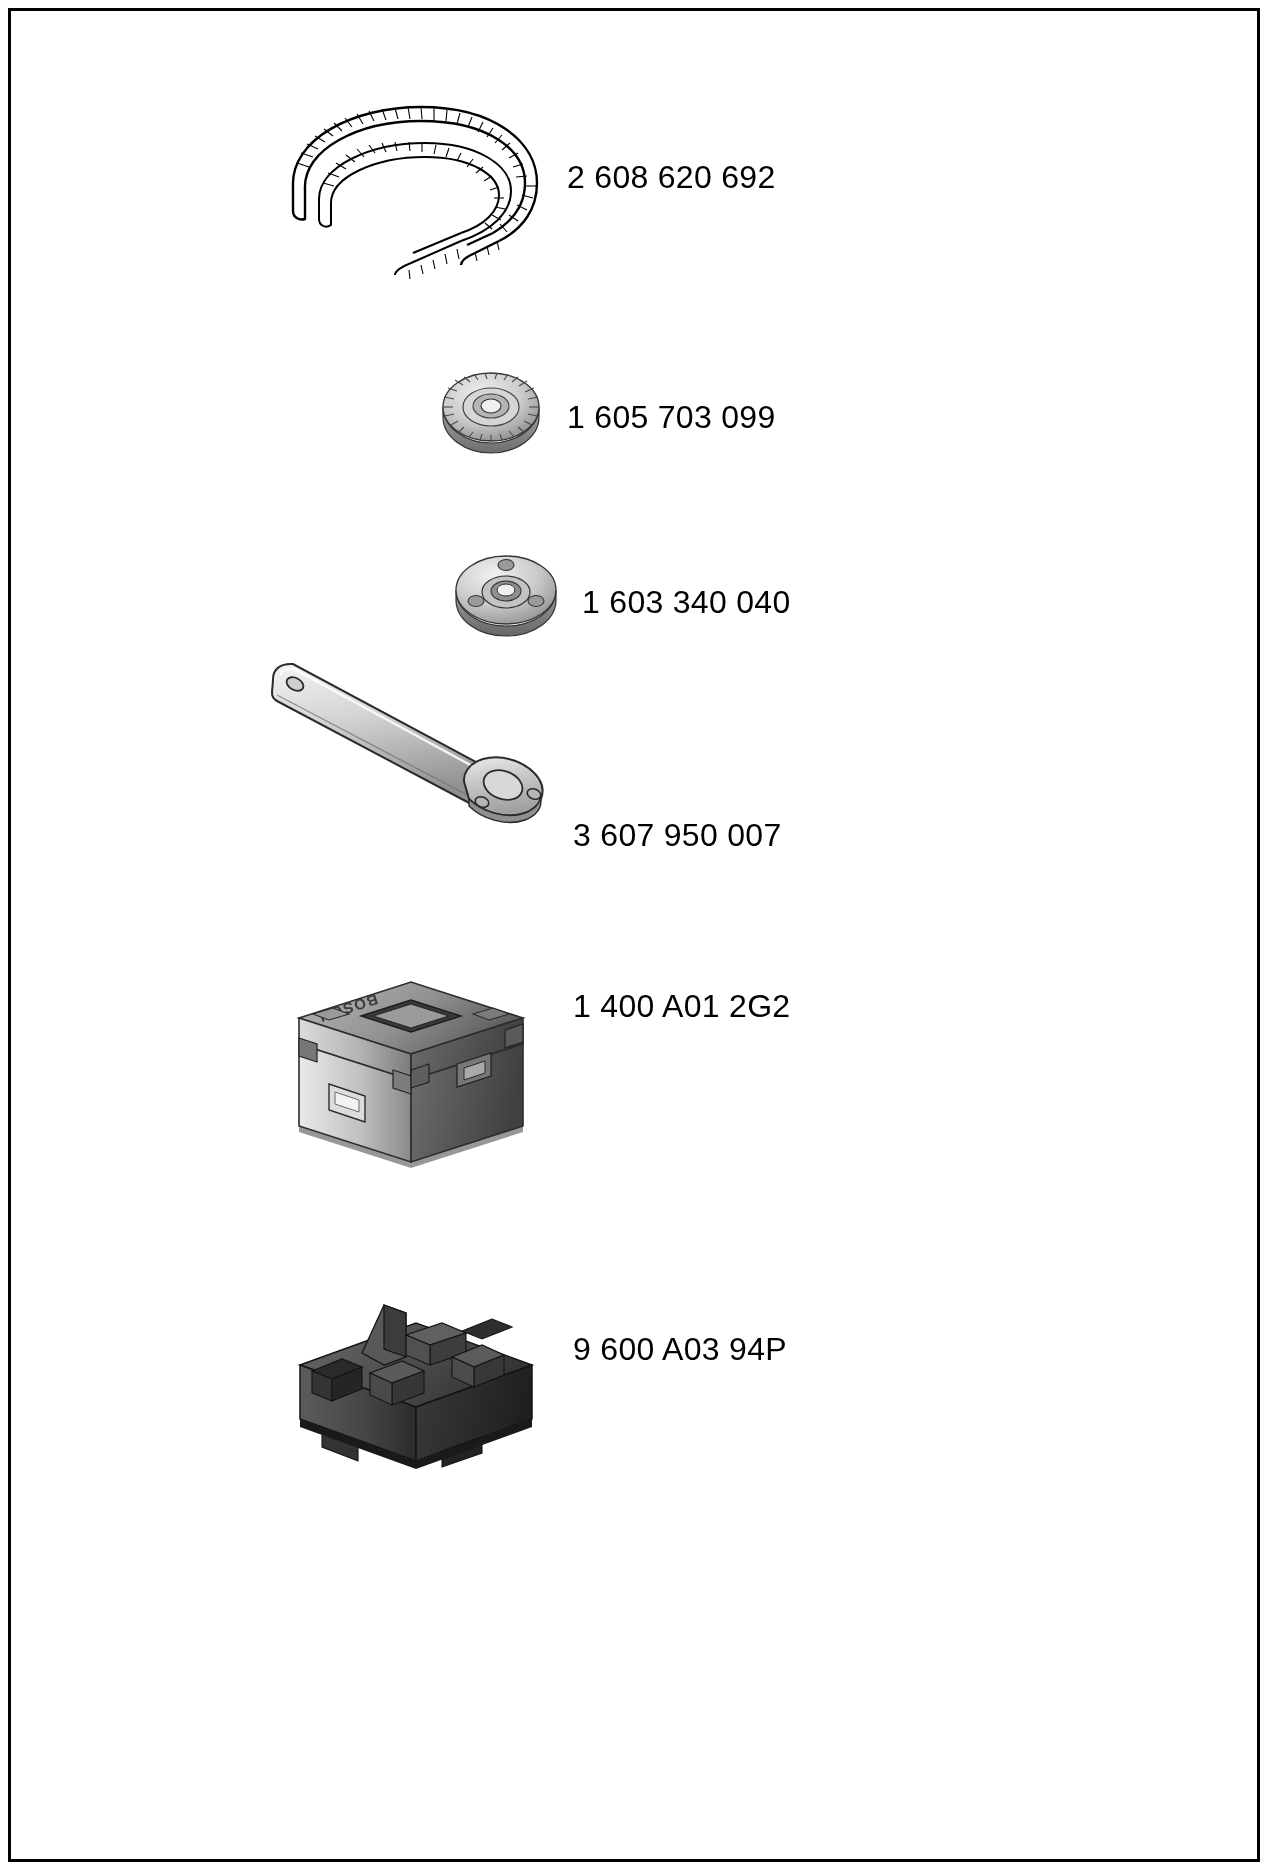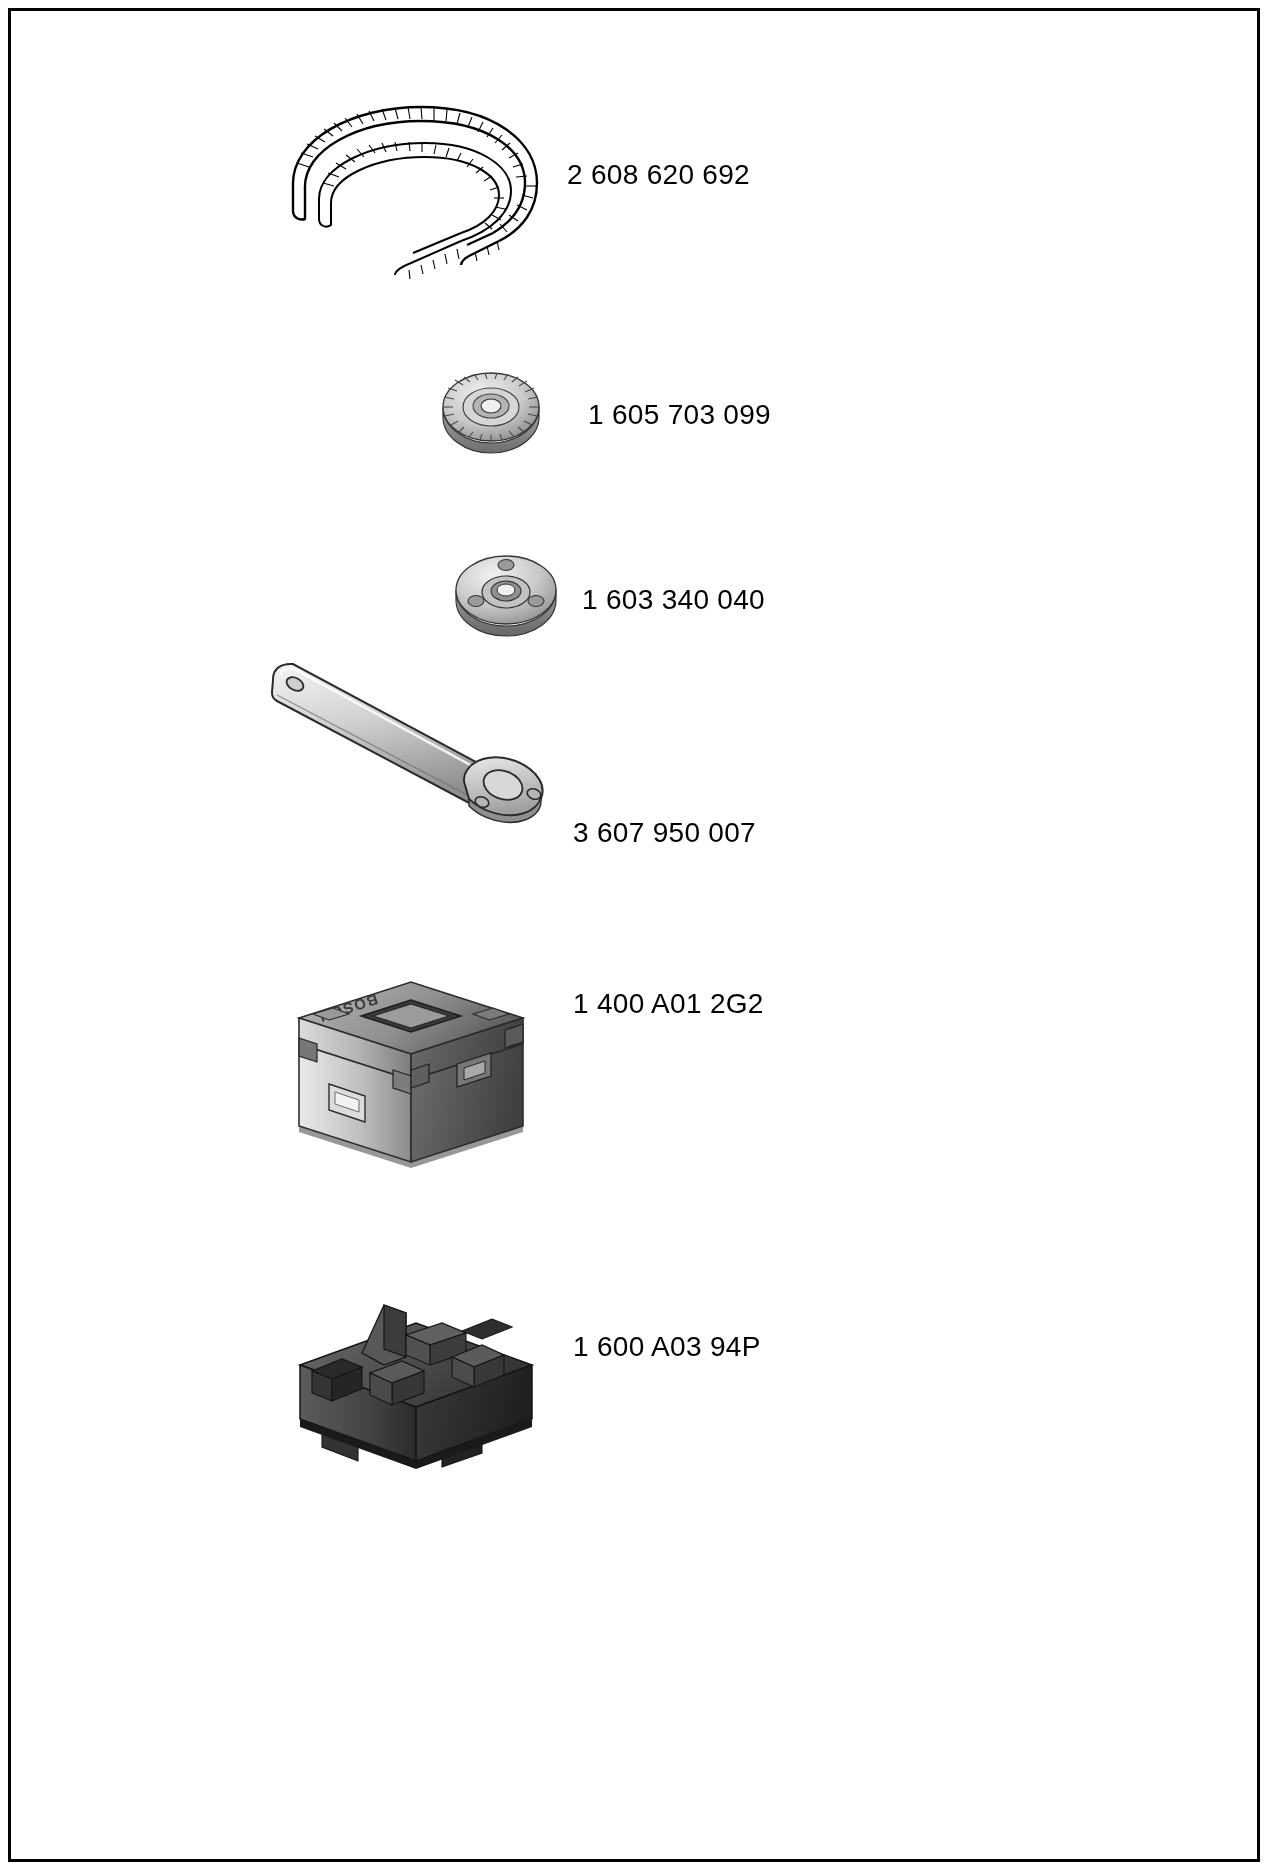--- a/index.html
+++ b/index.html
@@ -36,21 +36,21 @@
     inset: 0;
   }
   .part-row {
     position: absolute;
   }
   .part-figure {
     position: absolute;
   }
   .part-number {
     position: absolute;
-    font-size: 28px;
+    font-size: 32px;
     color: #000000;
     letter-spacing: 0.3px;
     white-space: nowrap;
     font-family: "Liberation Sans", sans-serif;
   }
   svg { display: block; }
 </style>
 </head>
 <body>
 
@@ -191,21 +191,21 @@
               <line x1="28" y1="81" x2="33" y2="76"></line>
                 <line x1="20" y1="74" x2="27" y2="70"></line>
               <line x1="14" y1="65" x2="23" y2="63"></line>
             </g>
 
             <ellipse cx="60" cy="56" rx="28" ry="19" fill="#d6d6d6" stroke="#444" stroke-width="1.2"></ellipse>
             <ellipse cx="60" cy="55" rx="18" ry="12" fill="#b4b4b4" stroke="#444" stroke-width="1.1"></ellipse>
             <ellipse cx="60" cy="55" rx="10" ry="7" fill="#efefef" stroke="#333" stroke-width="1.1"></ellipse>
           </svg>
         </div>
-        <div class="part-number" style="left:556px;top:58px;margin-left:21px;">1 605 703 099</div>
+        <div class="part-number" style="left:556px;top:58px;">1 605 703 099</div>
       </div>
 
       <div class="part-row" style="left:3px;top:515px;width:1252px;height:150px;margin-left:12px;">
         <div class="part-figure" style="left:420px;top:10px;width:120px;height:120px;">
           <svg width="120" height="120" viewBox="0 0 120 120">
             <defs>
               <radialGradient id="nutGrad" cx="38%" cy="28%" r="78%">
                 <stop offset="0%" stop-color="#f2f2f2"></stop>
                 <stop offset="55%" stop-color="#cbcbcb"></stop>
                 <stop offset="100%" stop-color="#949494"></stop>
@@ -373,18 +373,18 @@
             <path d="M66 118 L96 106 L96 128 L66 140 Z" fill="#252525" stroke="#141414" stroke-width="1.1"></path>
 
             <path d="M196 70 L226 58 L246 66 L216 78 Z" fill="#2e2e2e" stroke="#141414" stroke-width="1.1"></path>
 
             <path d="M56 170 L92 184 L92 200 L56 186 Z" fill="#333333" stroke="#141414" stroke-width="1.1"></path>
             <path d="M176 190 L216 176 L216 192 L176 206 Z" fill="#222222" stroke="#141414" stroke-width="1.1"></path>
 
             <path d="M34 158 L150 200 L266 158 L266 166 L150 208 L34 166 Z" fill="#1a1a1a"></path>
           </svg>
         </div>
-        <div class="part-number" style="left:562px;top:80px;">1 600 A03 94P</div>
+        <div class="part-number" style="left:562px;top:80px;">9 600 A03 94P</div>
       </div>
 
     </div>
   </div>
 </div>
 
 </body></html>

